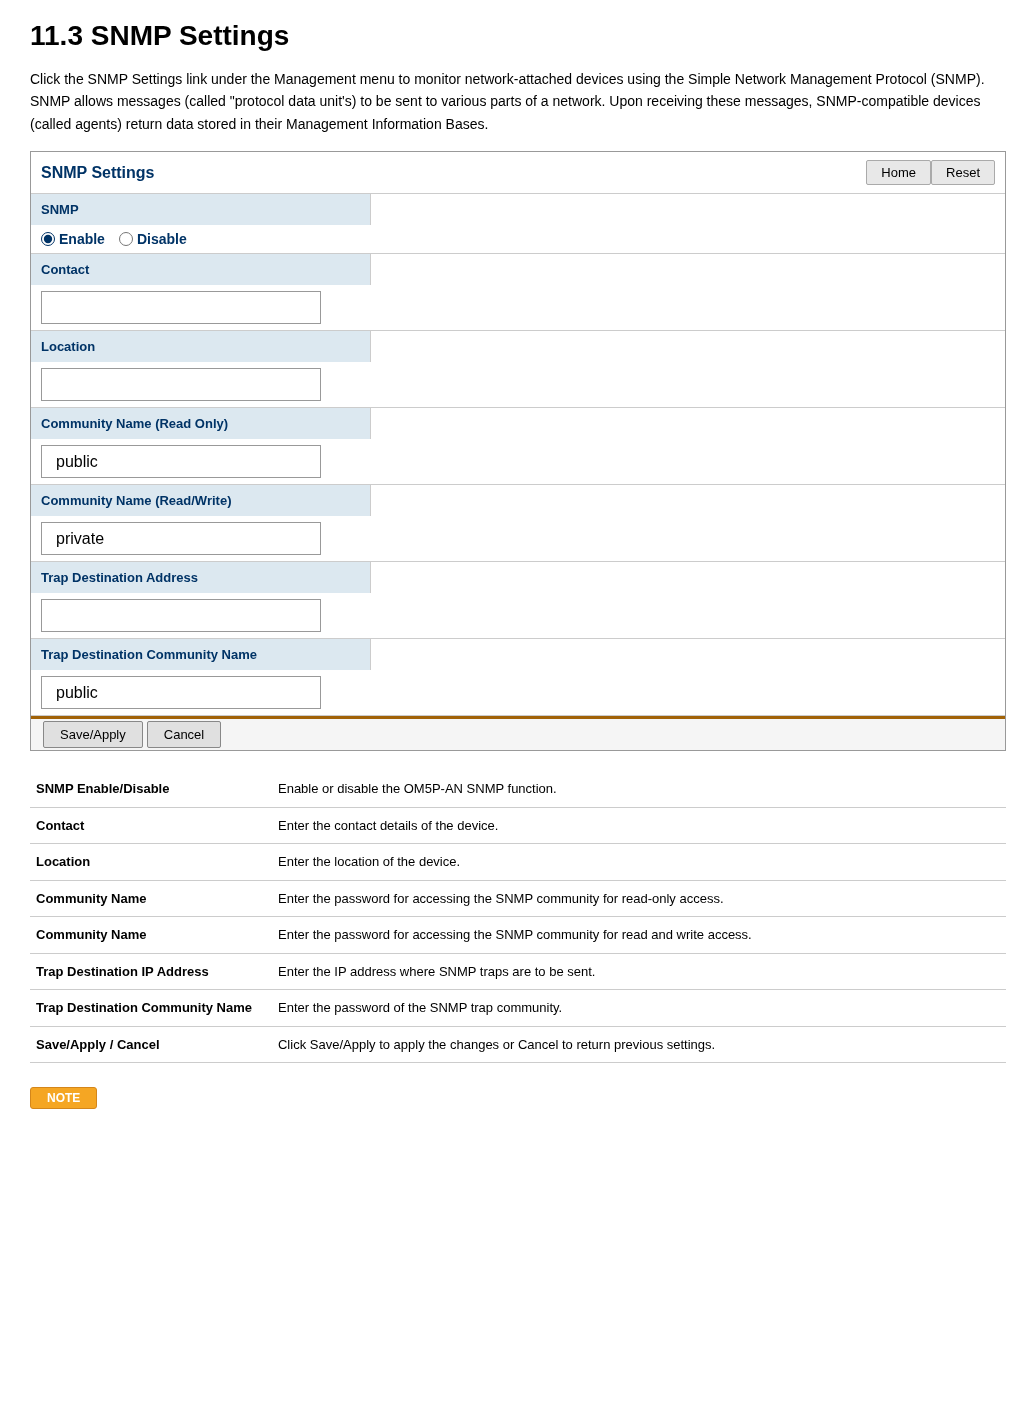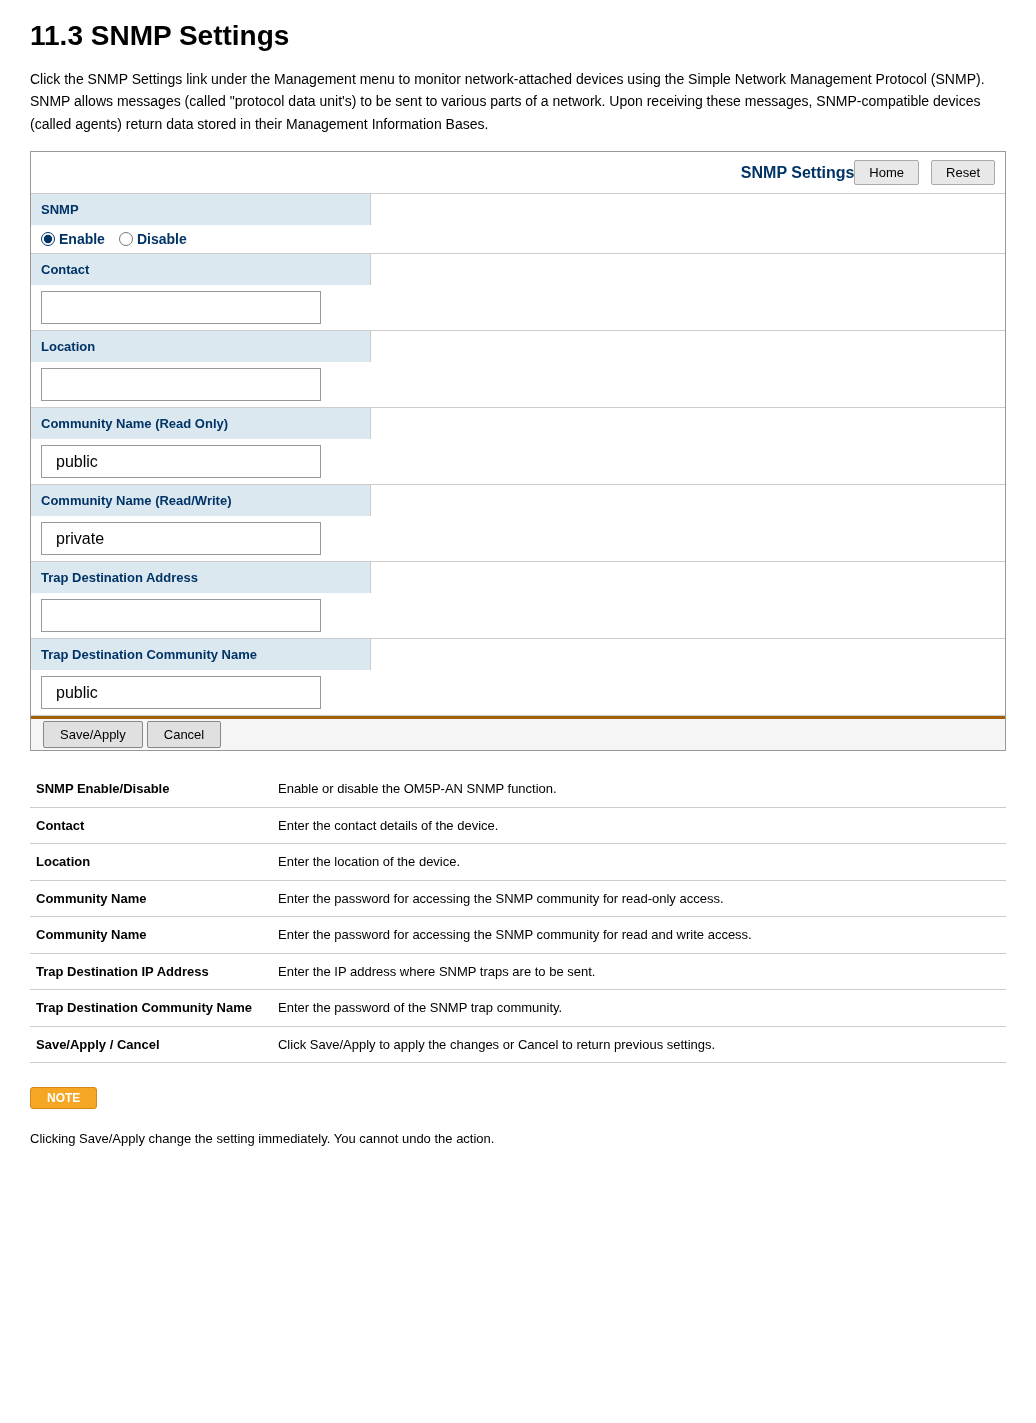--- a/index.html
+++ b/index.html
@@ -21,34 +21,34 @@
       line-height: 1.6;
       margin-bottom: 16px;
     }
     
     .snmp-panel {
       border: 1px solid #999;
       margin-bottom: 20px;
     }
     .panel-header {
       display: flex;
-      justify-content: flex-end;
+      justify-content: space-between;
       align-items: center;
       padding: 8px 10px;
       background: #fff;
       border-bottom: 1px solid #ccc;
     }
     .panel-title {
       font-size: 16px;
       font-weight: bold;
       color: #003366;
     }
     .panel-buttons {
       display: flex;
-      gap: 12px;
+      gap: 0;
     }
     .panel-btn {
       padding: 4px 14px;
       font-size: 13px;
       background: #e8e8e8;
       border: 1px solid #aaa;
       cursor: pointer;
       border-radius: 2px;
     }
     .form-row {
@@ -274,14 +274,13 @@
     </tr>
     <tr>
       <td>Save/Apply / Cancel</td>
       <td>Click Save/Apply to apply the changes or Cancel to return previous settings.</td>
     </tr>
   </tbody>
 </table>
 
 <div>
   <div class="note-box">NOTE</div>
-  <p class="note-text">Clicking Save/Apply change the setting immediately. You cannot undo the action.</p>
 </div>
 
 </body></html>

